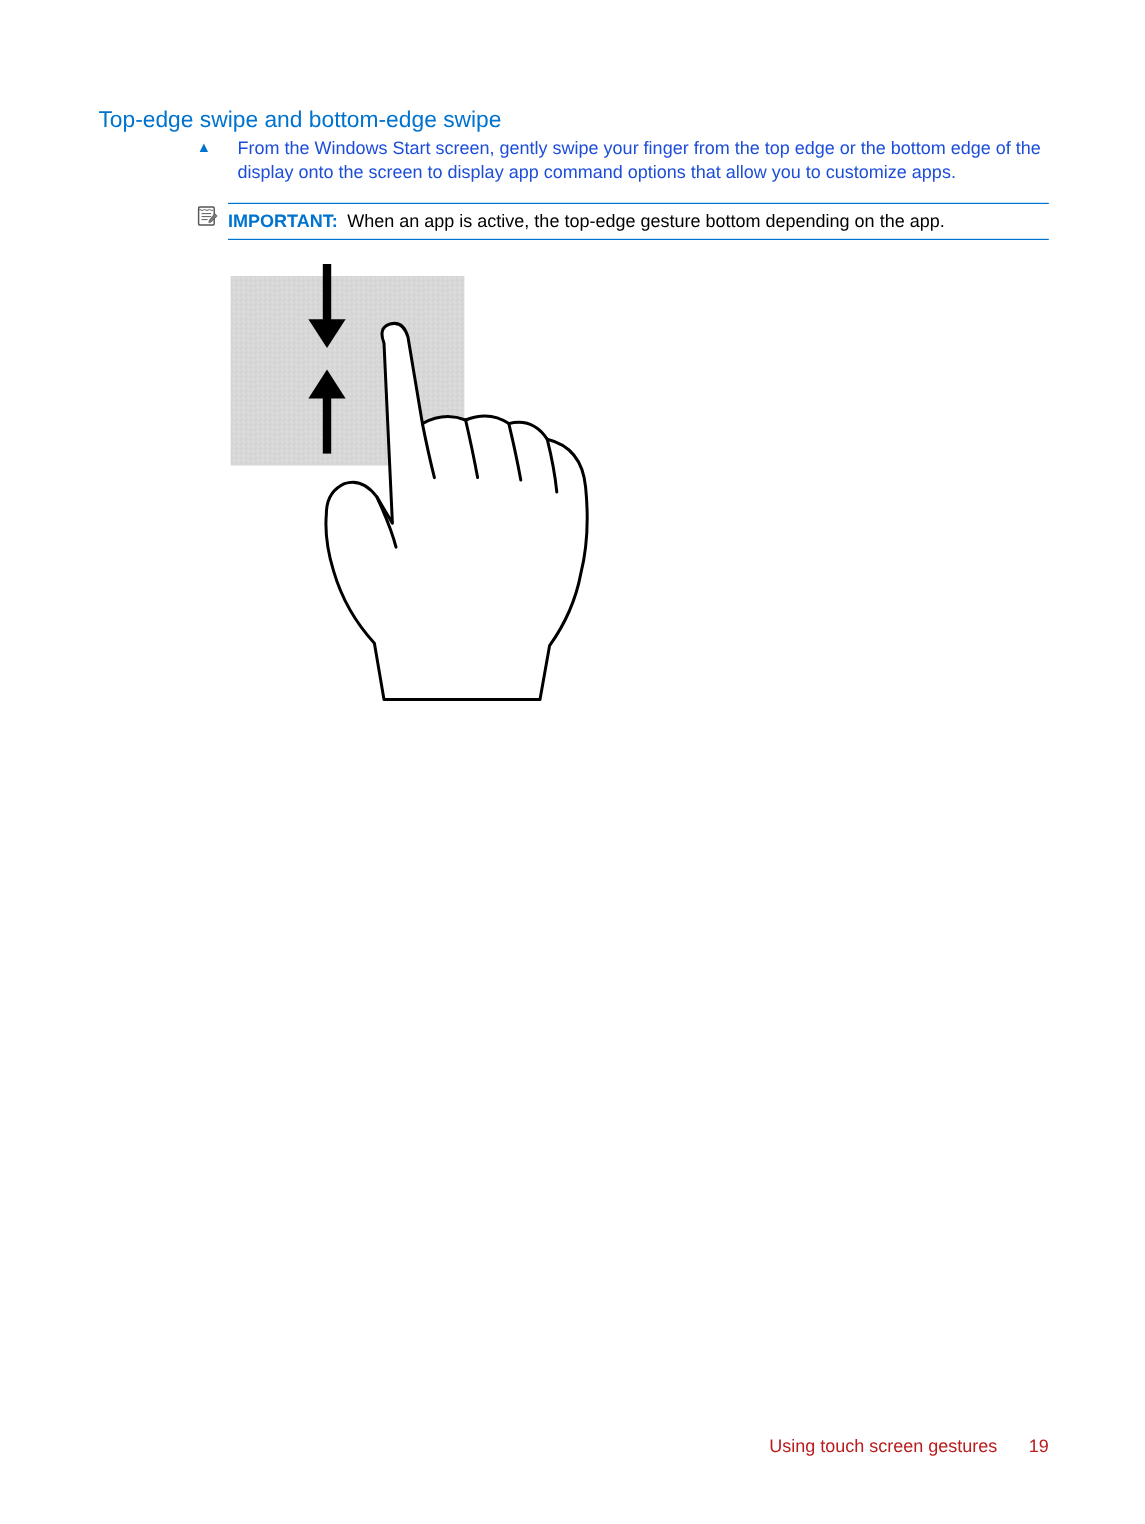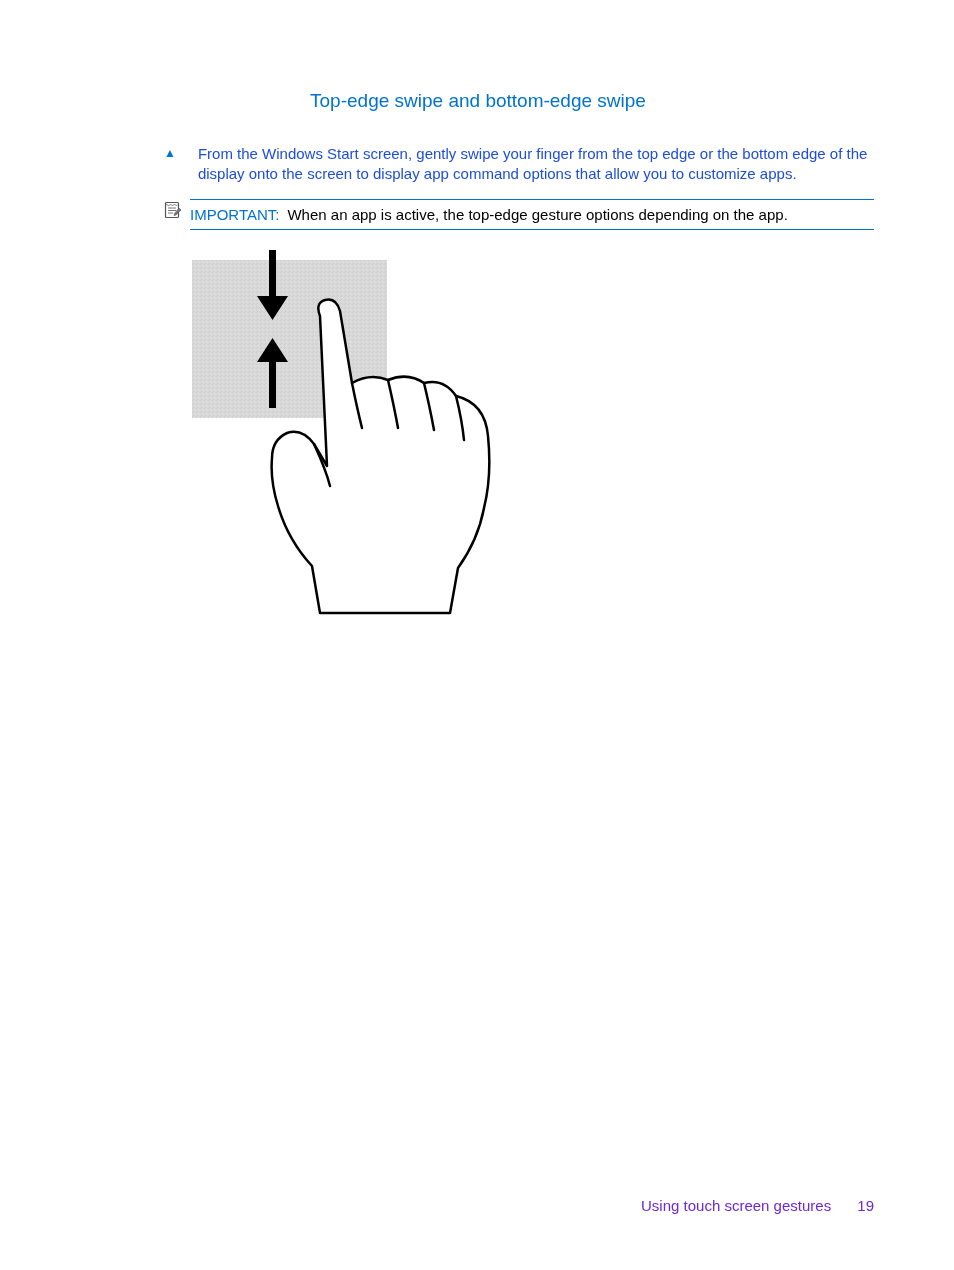--- a/index.html
+++ b/index.html
@@ -15,22 +15,21 @@
       position: relative;
       color: #000;
     }
     .content {
       padding: 90px 80px 0 82px;
     }
     .heading {
       color: #0073cf;
       font-size: 19px;
       font-weight: normal;
-      margin-bottom: 32px;
-      text-align: center;
+      margin-bottom: 2px;
     }
     .instruction-block {
       display: flex;
       align-items: flex-start;
       margin-left: 82px;
       margin-bottom: 14px;
     }
     .tri-bullet {
       color: #0073cf;
       font-size: 12px;
@@ -59,34 +58,34 @@
     .note-content {
       flex: 1;
       border-top: 1px solid #0073cf;
       border-bottom: 1px solid #0073cf;
       padding: 5px 0;
       font-size: 15px;
       line-height: 1.3;
     }
     .note-label {
       color: #0073cf;
-      font-weight: normal;
+      font-weight: bold;
       margin-right: 8px;
       text-align: right;
     }
     .figure-wrap {
       margin-left: 110px;
       margin-top: 4px;
     }
     .footer {
       position: absolute;
       bottom: 56px;
       right: 80px;
       font-size: 15px;
-      color: #6d28d9;
+      color: #b91c1c;
     }
     .footer-text {
       display: inline;
     }
     .footer-page {
       display: inline;
       margin-left: 22px;
     }
   </style>
 </head>
@@ -105,21 +104,21 @@
       <svg viewBox="0 0 18 18" width="18" height="18">
         <rect x="1.5" y="1.5" width="13" height="15" rx="1" fill="none" stroke="#555" stroke-width="1.2"></rect>
         <path d="M 1.5 4 Q 2.5 3.2 3.5 4 Q 4.5 4.8 5.5 4 Q 6.5 3.2 7.5 4 Q 8.5 4.8 9.5 4 Q 10.5 3.2 11.5 4 Q 12.5 4.8 13.5 4" fill="none" stroke="#555" stroke-width="0.8"></path>
         <line x1="4" y1="7" x2="12" y2="7" stroke="#555" stroke-width="0.8"></line>
         <line x1="4" y1="9.5" x2="12" y2="9.5" stroke="#555" stroke-width="0.8"></line>
         <line x1="4" y1="12" x2="9" y2="12" stroke="#555" stroke-width="0.8"></line>
         <path d="M 15 7 L 17 9 L 12 14 L 10 14.5 L 10.5 12.5 Z" fill="#777" stroke="#555" stroke-width="0.6"></path>
       </svg>
     </span>
     <div class="note-content">
-      <span class="note-label">IMPORTANT:</span><span>When an app is active, the top-edge gesture options depending on the app.</span>
+      <span class="note-label">IMPORTANT:</span><span>When an app is active, the top-edge gesture bottom depending on the app.</span>
     </div>
   </div>
 
   <div class="figure-wrap">
     <svg width="330" height="370" viewBox="0 0 330 370">
 
       <defs>
         <pattern id="noise" x="0" y="0" width="4" height="4" patternUnits="userSpaceOnUse">
           <rect width="4" height="4" fill="#d8d8d8"></rect>
           <rect x="0" y="0" width="1" height="1" fill="#cfcfcf"></rect>

